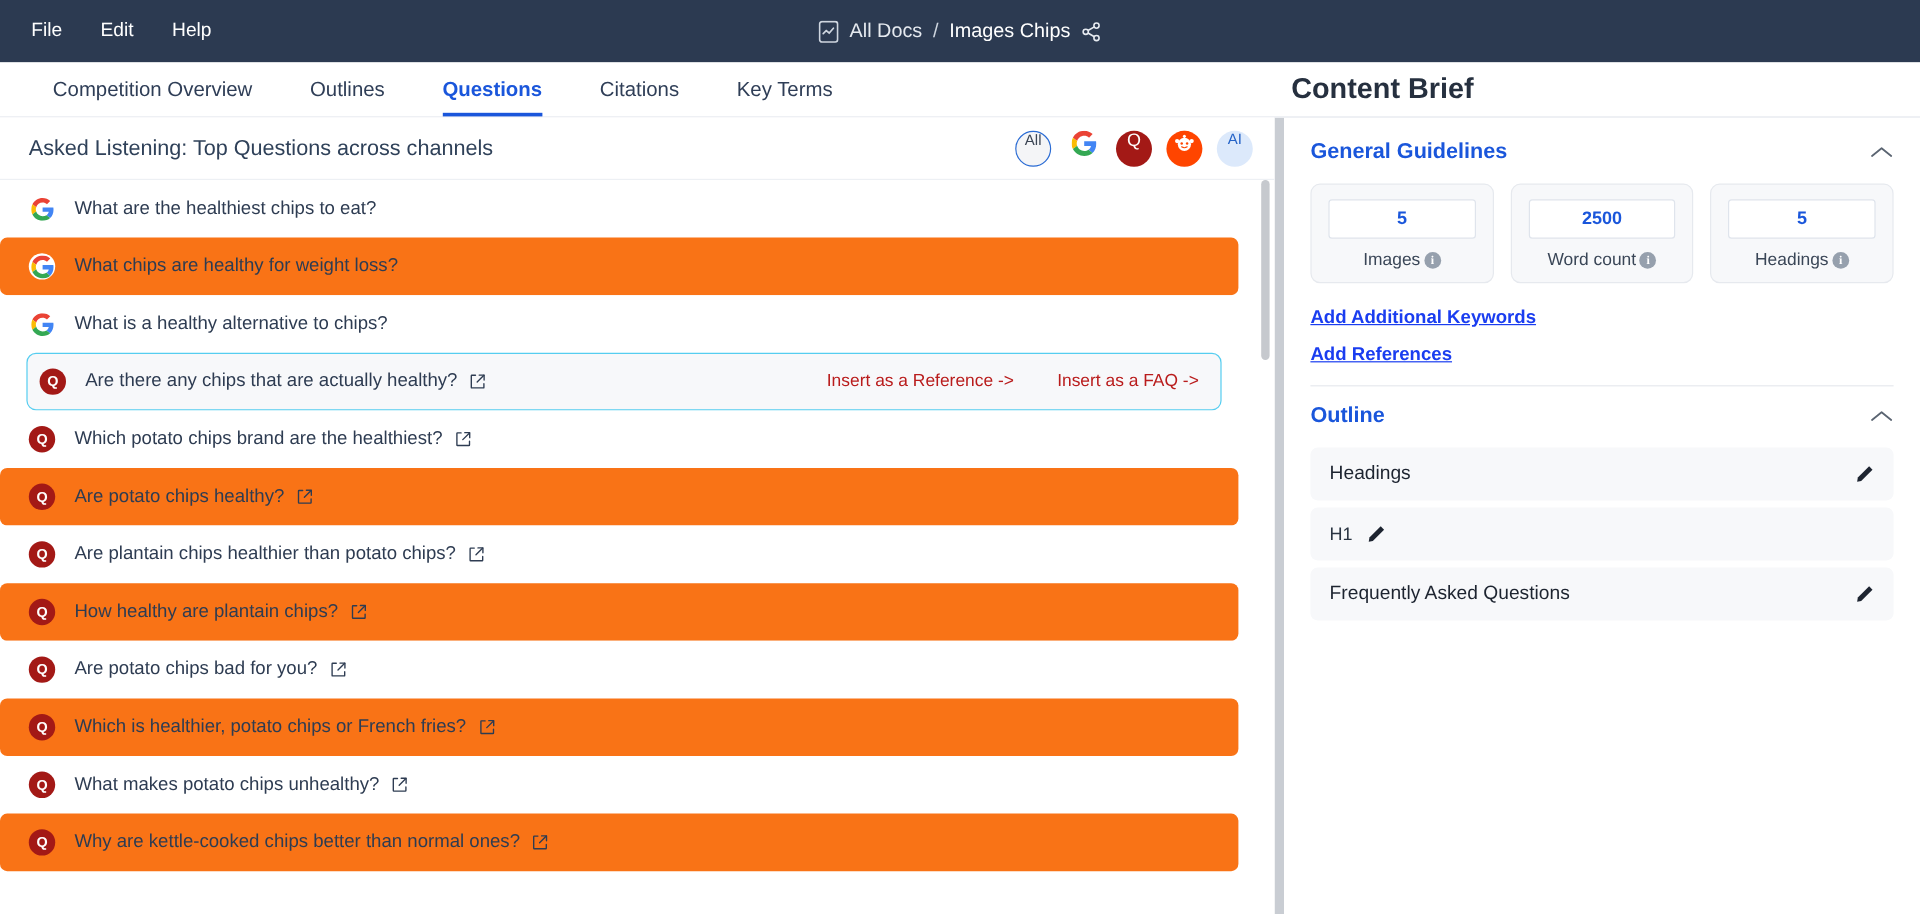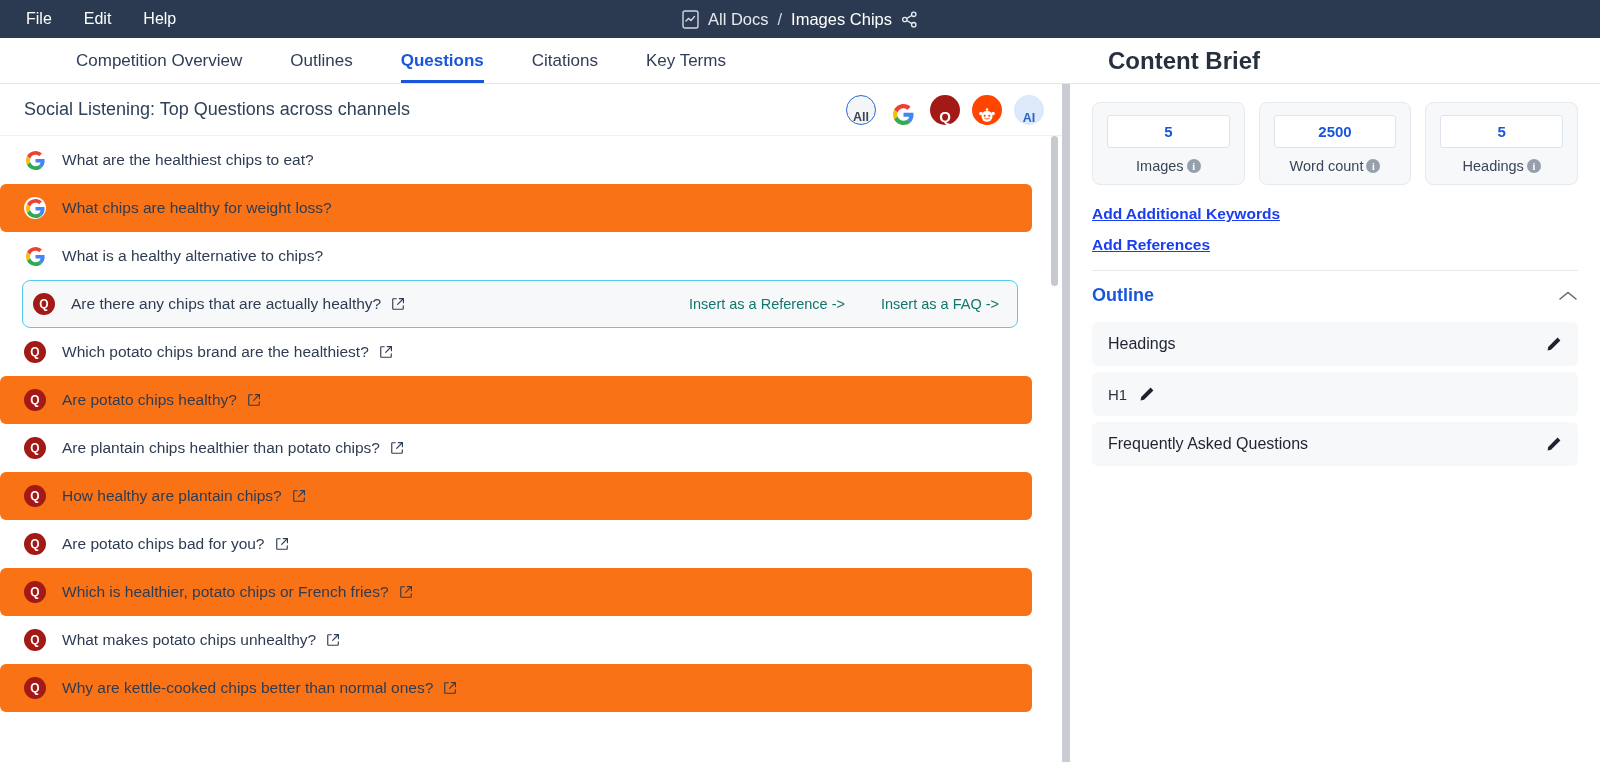--- a/index.html
+++ b/index.html
@@ -5,21 +5,21 @@
   * { box-sizing: border-box; margin: 0; padding: 0; }
   html, body {
     width: 1600px; height: 762px;
     font-family: "Liberation Sans", sans-serif;
     background: #ffffff;
     overflow: hidden;
   }
 
   
   .menubar {
-    height: 38px;
+    height: 52px;
     background: #2c3a51;
     display: flex;
     align-items: center;
     position: relative;
     color: #ffffff;
   }
   .menubar-left { display: flex; align-items: center; gap: 8px; padding-left: 14px; }
   .menu-item {
     font-size: 16px;
     color: #ffffff;
@@ -46,21 +46,20 @@
   .bc-share { display: flex; align-items: center; cursor: pointer; }
 
   
   .tabs-row {
     height: 46px;
     background: #ffffff;
     border-bottom: 1px solid #e3e7ed;
     display: flex;
     align-items: stretch;
     position: relative;
-    padding-left: 32px;
   }
   .tabs {
     display: flex;
     align-items: stretch;
     padding-left: 20px;
     gap: 0px;
     flex: 0 0 1062px;
   }
   .tab {
     display: flex;
@@ -115,22 +114,22 @@
   }
   .section-title {
     font-size: 18px;
     color: #2f4159;
     flex: 1;
   }
   .channel-filters { display: flex; align-items: center; gap: 12px; }
   .chip {
     width: 30px; height: 30px;
     border-radius: 50%;
-    display: flex; align-items: flex-end; justify-content: center;
-    font-size: 12.5px; font-weight: bold;
+    display: flex; align-items: flex-start; justify-content: center;
+    font-size: 12.5px; font-weight: normal;
     cursor: pointer;
     user-select: none;
   }
   .chip-all {
     background: #f4f5f7;
     border: 1.6px solid #2b6cd4;
     color: #3b4554;
   }
   .chip-google { background: #ffffff; }
   .chip-quora { background: #a31916; color:#fff; font-size: 15px; }
@@ -179,21 +178,21 @@
   }
   .ext-link {
     margin-left: 10px;
     display: inline-flex;
     align-items: center;
     cursor: pointer;
   }
   .q-spacer { flex: 1; }
   .q-action {
     font-size: 14.5px;
-    color: #0f766e;
+    color: #b91c1c;
     cursor: pointer;
     margin-left: 36px;
     white-space: nowrap;
   }
 
   .list-scrollbar {
     position: absolute;
     right: 4px;
     top: 0px;
     width: 7px;
@@ -333,21 +332,21 @@
     <div class="tab">Citations</div>
     <div class="tab">Key Terms</div>
   </div>
   <div class="brief-header">Content Brief</div>
 </div>
 
 <div class="main">
 
   <div class="left-panel">
     <div class="section-head">
-      <div class="section-title">Social Listening: Top Questions across channels</div>
+      <div class="section-title">Asked Listening: Top Questions across channels</div>
       <div class="channel-filters">
 
         <div class="chip chip-all">
           <span>All</span>
         </div>
 
         <div class="chip chip-google">
           <svg width="21" height="21" viewBox="0 0 48 48">
             <path fill="#EA4335" d="M24 9.5c3.54 0 6.71 1.22 9.21 3.6l6.85-6.85C35.9 2.38 30.47 0 24 0 14.62 0 6.51 5.38 2.56 13.22l7.98 6.19C12.43 13.72 17.74 9.5 24 9.5z"></path>
             <path fill="#4285F4" d="M46.98 24.55c0-1.57-.15-3.09-.38-4.55H24v9.02h12.94c-.58 2.96-2.26 5.48-4.78 7.18l7.73 6c4.51-4.18 7.09-10.36 7.09-17.65z"></path>
@@ -530,20 +529,28 @@
       </div>
 
       <div class="list-scrollbar"></div>
     </div>
   </div>
 
   <div class="panel-divider"></div>
 
   <div class="right-panel">
 
+    <div class="acc-head">
+      <span class="acc-title">General Guidelines</span>
+      <span class="chevron">
+        <svg width="20" height="12" viewBox="0 0 20 12" fill="none">
+          <path d="M2 9 L10 2.5 L18 9" stroke="#5b6572" stroke-width="1.5" stroke-linecap="round" stroke-linejoin="round"></path>
+        </svg>
+      </span>
+    </div>
 
     <div class="stat-boxes">
       <div class="stat-box">
         <div class="stat-input">5</div>
         <div class="stat-label-row">
           <span>Images</span>
           <span class="info-dot">i</span>
         </div>
       </div>
       <div class="stat-box">

